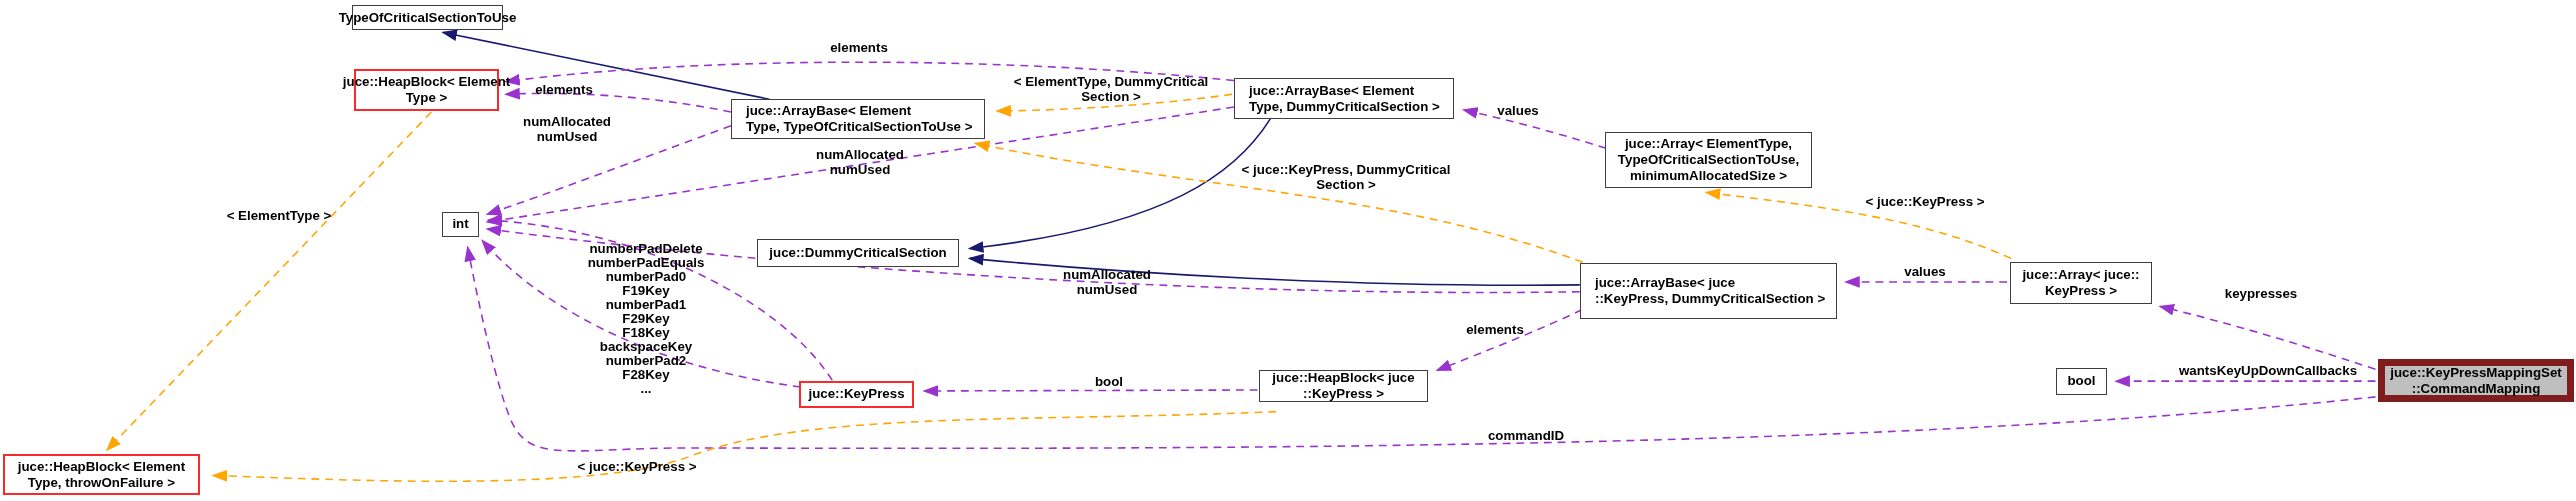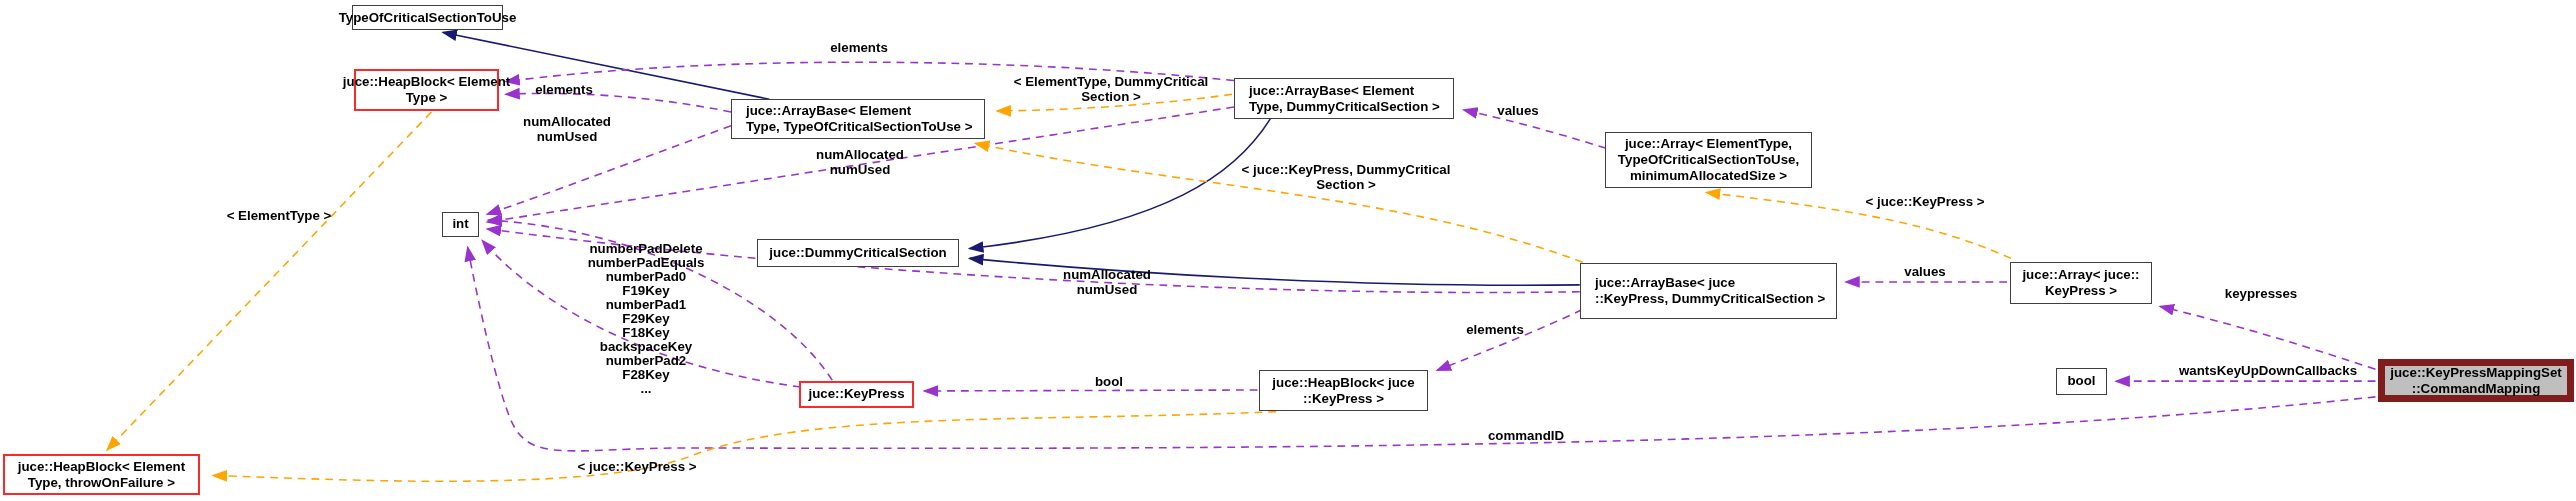--- a/index.html
+++ b/index.html
@@ -104,21 +104,21 @@
 
   <div class="node" style="left:2010px;top:262px;width:142px;height:42px">
     <span>juce::Array&lt; juce::</span>
     <span>KeyPress &gt;</span>
   </div>
 
   <div class="node red" style="left:799px;top:381px;width:115px;height:26.5px">
     <span>juce::KeyPress</span>
   </div>
 
-  <div class="node" style="left:1259px;top:370px;width:169px;height:41px">
+  <div class="node" style="left:1259px;top:370px;width:169px;height:32px">
     <span>juce::HeapBlock&lt; juce</span>
     <span>::KeyPress &gt;</span>
   </div>
 
   <div class="node" style="left:2056px;top:368px;width:51px;height:26.5px">
     <span>bool</span>
   </div>
 
   <div class="node target" style="left:2378px;top:359px;width:196px;height:43px">
     <span>juce::KeyPressMappingSet</span>

